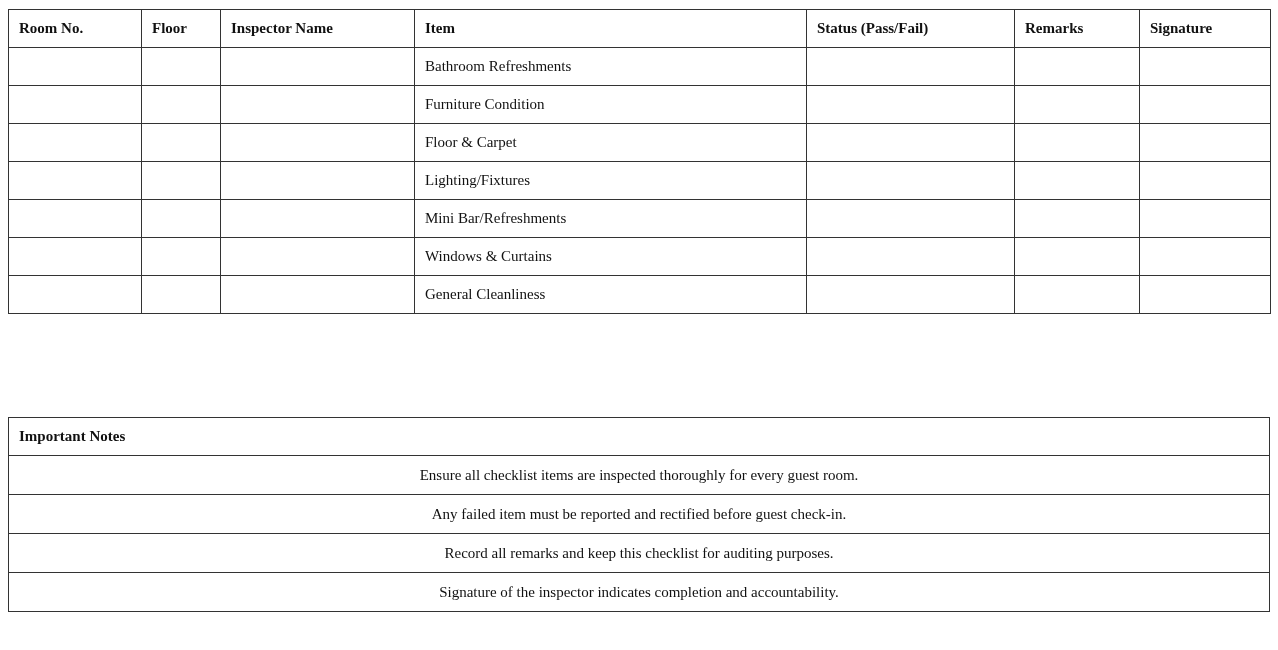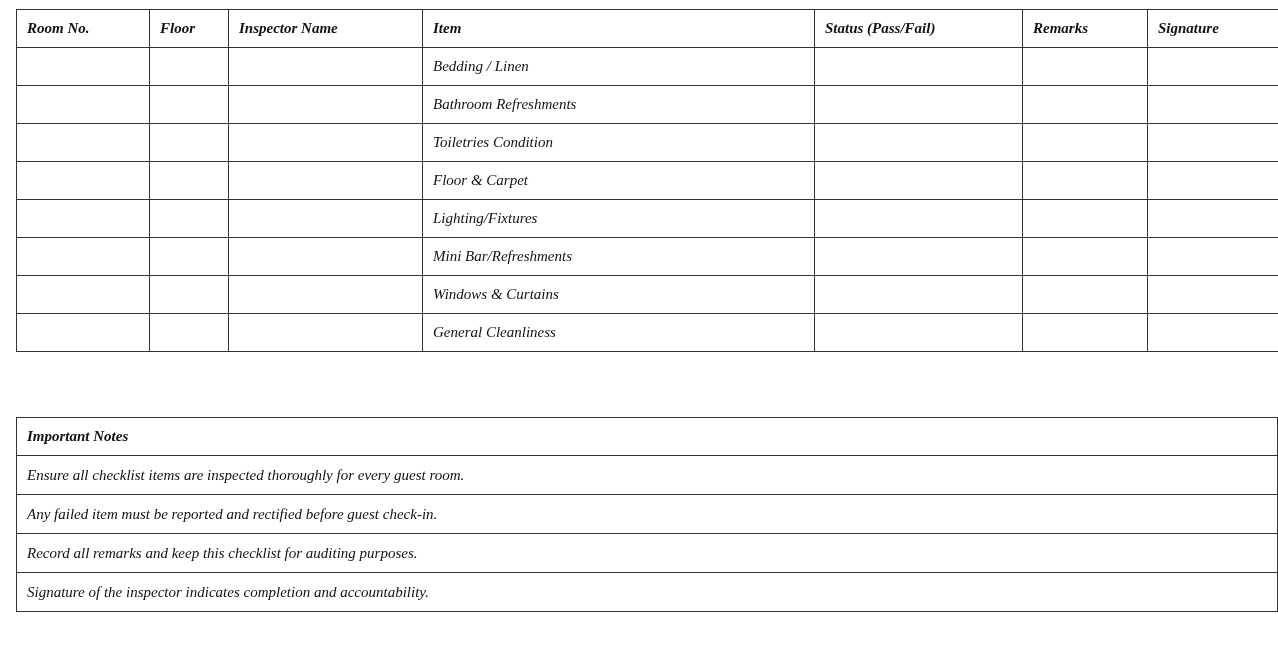--- a/index.html
+++ b/index.html
@@ -1,22 +1,22 @@
 <!DOCTYPE html>
 <html><head>
 <meta charset="utf-8">
 <style>
   html, body { margin: 0; padding: 0; background: #ffffff; }
   body { width: 1278px; height: 650px; position: relative; font-family: "Liberation Serif", "DejaVu Serif", serif; font-size: 15px; color: #111; }
-  table { border-collapse: collapse; position: absolute; left: 16px; width: 1262px; table-layout: fixed; font-style: italic; }
+  table { border-collapse: collapse; position: absolute; left: 8px; width: 1262px; table-layout: fixed; }
   td, th { border: 1px solid #333; padding: 0 10px; height: 38px; text-align: left; vertical-align: middle; box-sizing: border-box; }
   th { font-weight: bold; }
   #checklist { top: 9px; }
   #notes { top: 417px; padding-left: 12px; }
-  #notes td { height: 39px; }
+  #notes td { height: 39px; text-align: center; }
 </style>
 </head>
 <body>
 
 <table id="checklist">
   <colgroup>
     <col style="width:133px">
       <col style="width:79px">
       <col style="width:194px">
       <col style="width:392px">
@@ -33,39 +33,30 @@
       <th>Status (Pass/Fail)</th>
       <th>Remarks</th>
       <th>Signature</th>
     </tr>
   </thead>
   <tbody id="checklist-body">
       <tr>
         <td></td>
         <td></td>
         <td></td>
-        <td>Bedding / Linen</td>
-        <td></td>
-        <td></td>
-        <td></td>
-      </tr>
-      <tr>
-        <td></td>
-        <td></td>
-        <td></td>
         <td>Bathroom Refreshments</td>
         <td></td>
         <td></td>
         <td></td>
       </tr>
       <tr>
         <td></td>
         <td></td>
         <td></td>
-        <td>Toiletries Condition</td>
+        <td>Furniture Condition</td>
         <td></td>
         <td></td>
         <td></td>
       </tr>
       <tr>
         <td></td>
         <td></td>
         <td></td>
         <td>Floor &amp; Carpet</td>
         <td></td>

